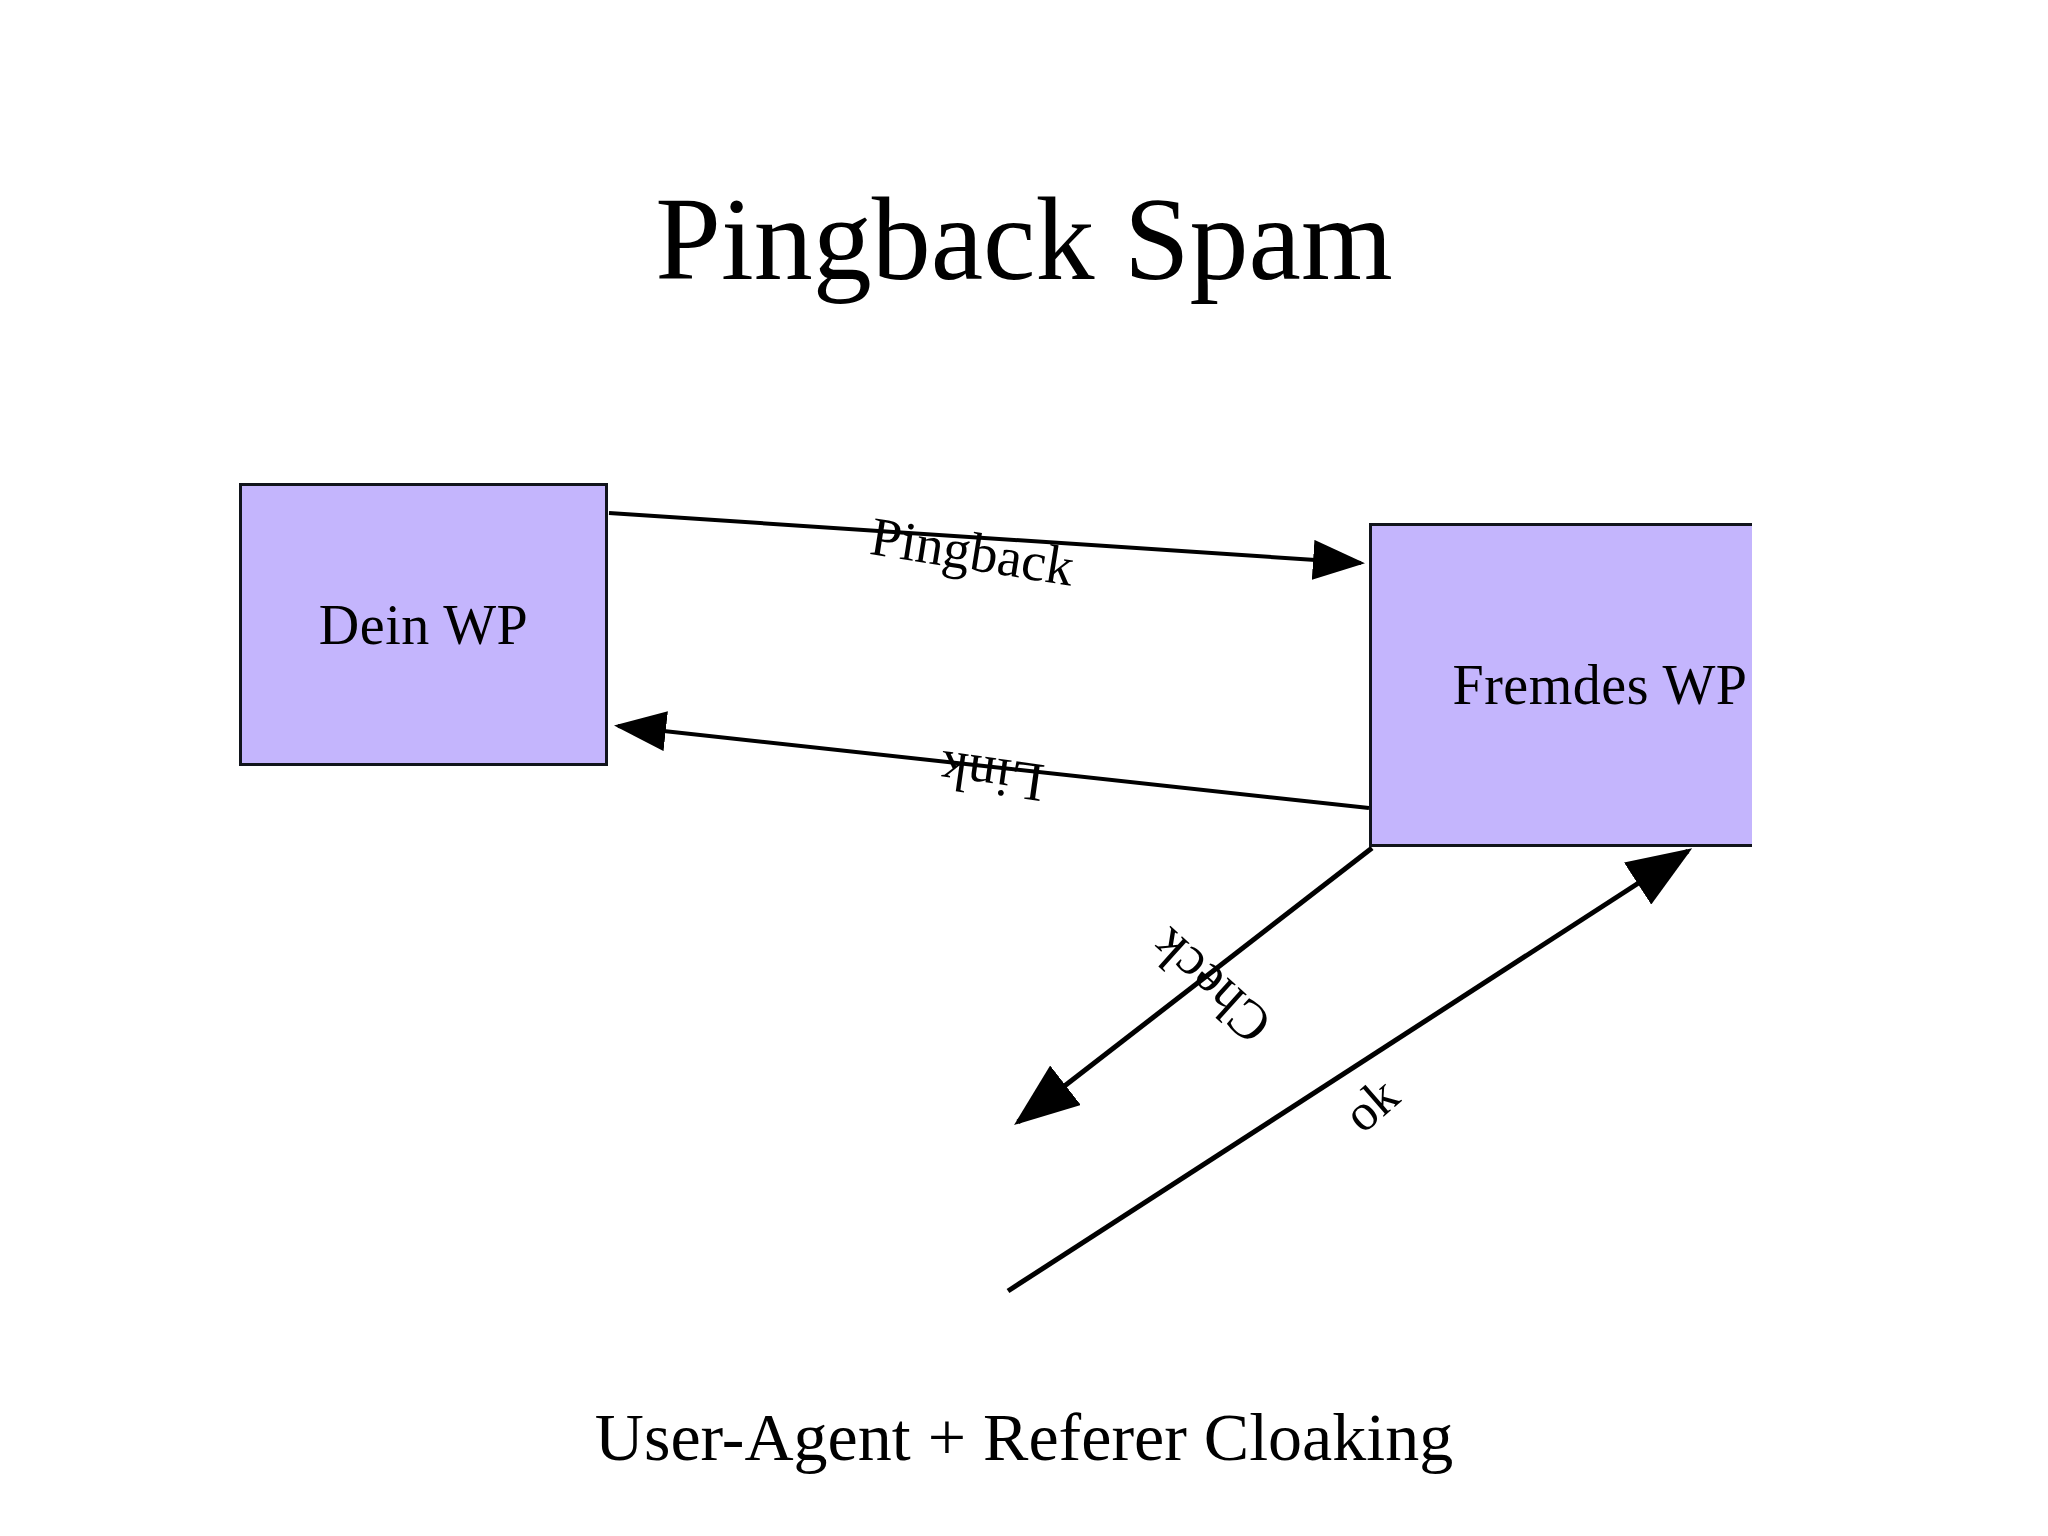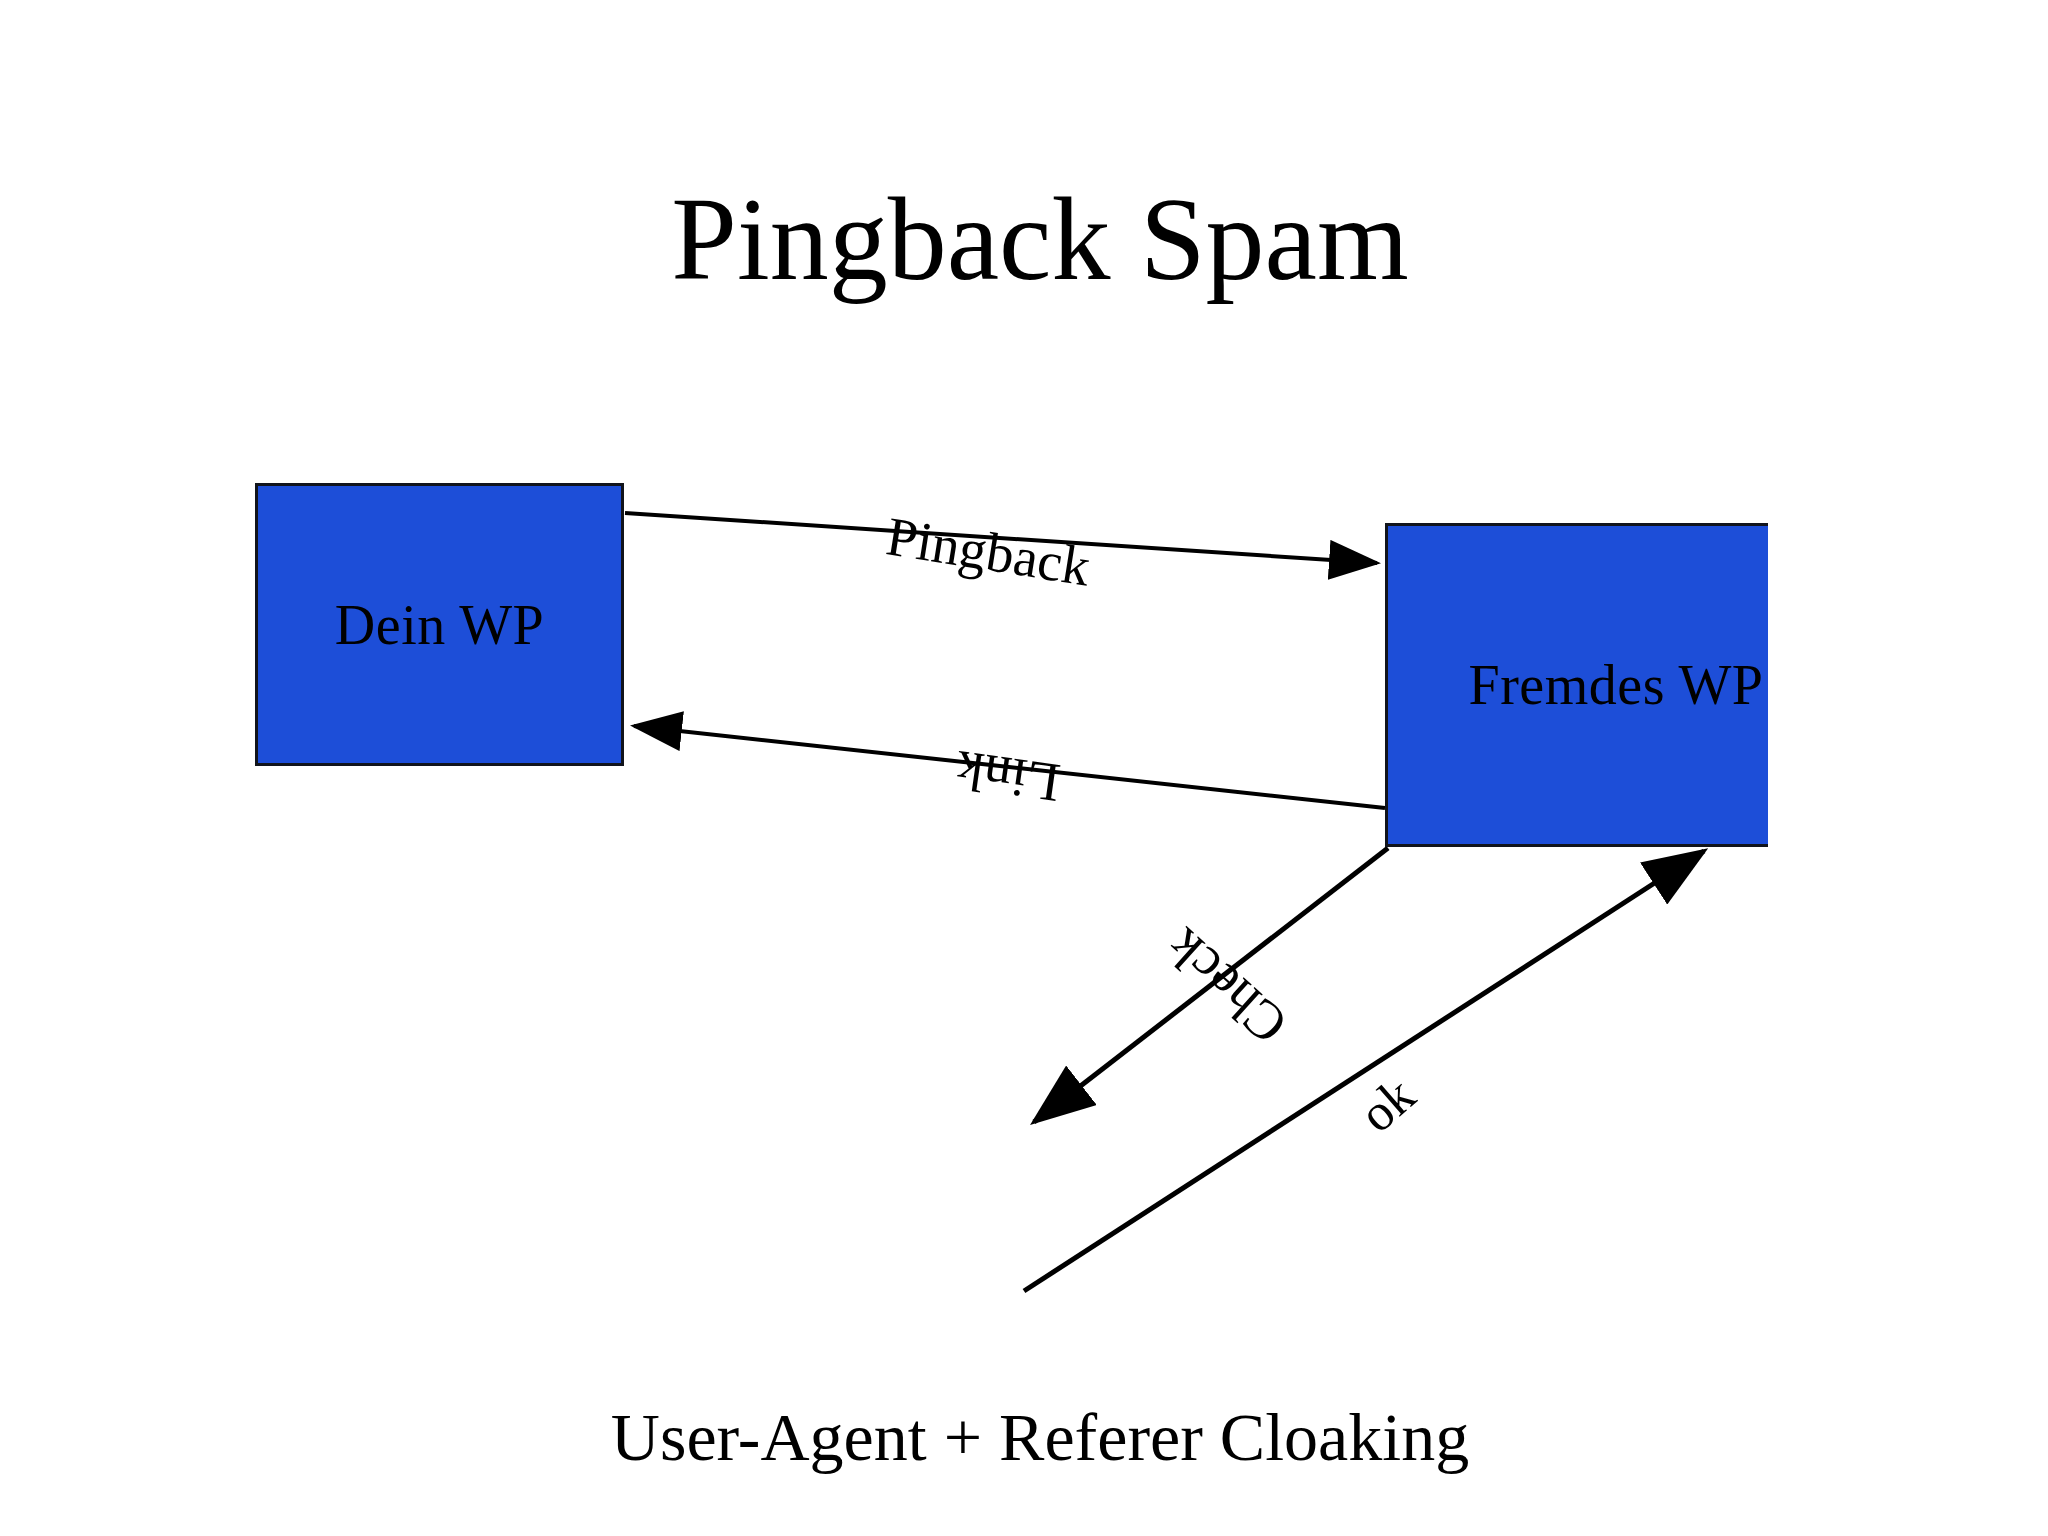--- a/index.html
+++ b/index.html
@@ -7,37 +7,36 @@
     padding: 0;
     background: #ffffff;
   }
   #stage {
     position: relative;
     width: 1752px;
     height: 1536px;
     background: #ffffff;
     overflow: hidden;
     font-family: "Liberation Serif", "DejaVu Serif", serif;
-    margin-left: 16px;
   }
   #slide-title {
     position: absolute;
     left: 0;
     top: 178px;
     width: 2048px;
     text-align: center;
     font-size: 118px;
     line-height: 1.05;
     color: #000000;
     font-family: "Liberation Serif", "DejaVu Serif", serif;
     white-space: nowrap;
   }
   .node-box {
     position: absolute;
-    background: #1d4ed8;
+    background: #c4b5fd;
     border: 3px solid #11141c;
     box-sizing: border-box;
     display: flex;
     align-items: center;
     justify-content: center;
   }
   .node-label {
     font-size: 56px;
     color: #000000;
     font-family: "Liberation Serif", "DejaVu Serif", serif;

